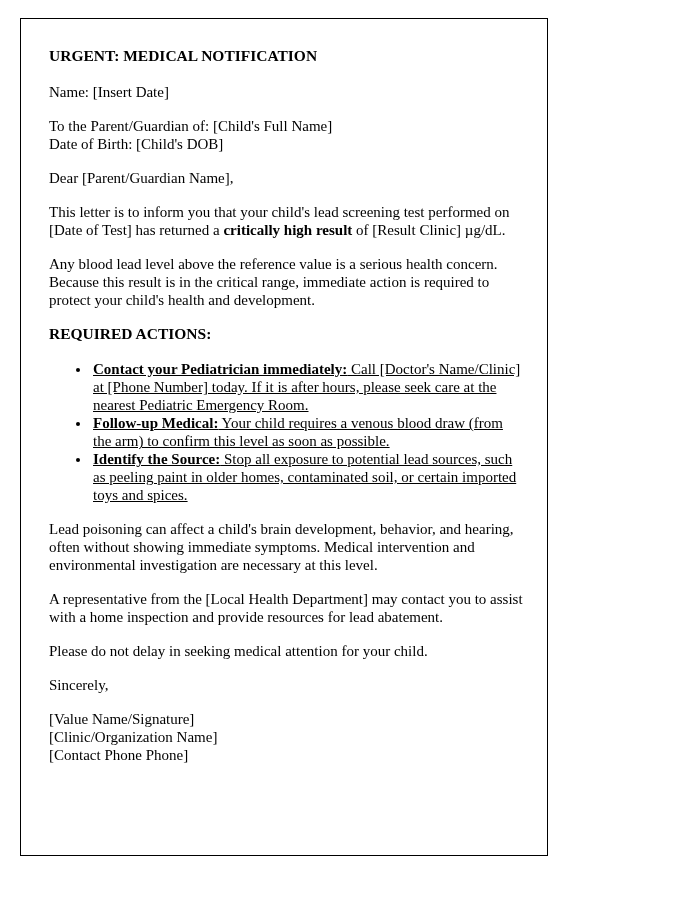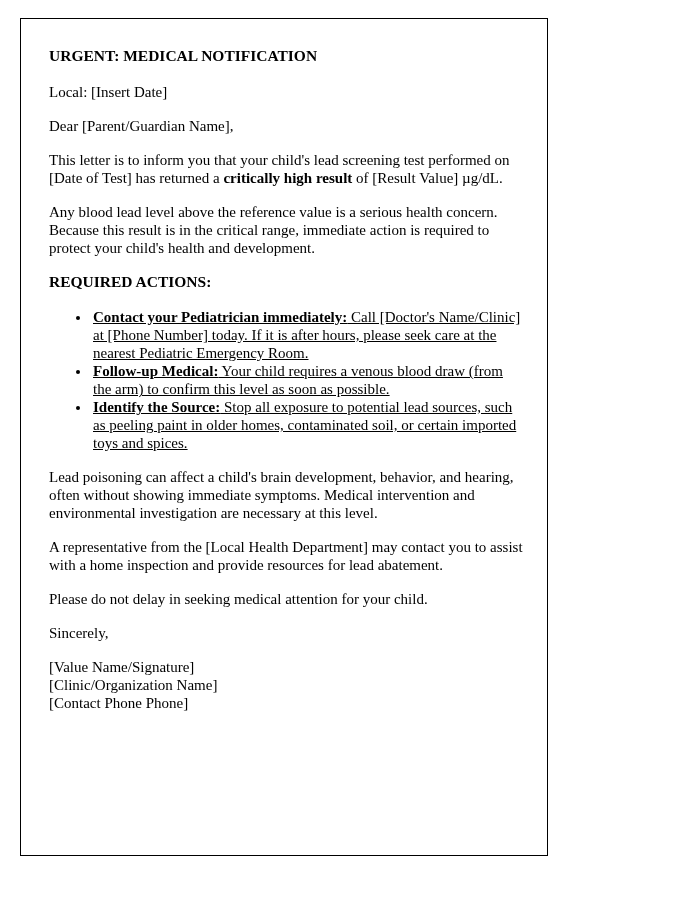--- a/index.html
+++ b/index.html
@@ -47,26 +47,30 @@
   }
 </style>
 </head>
 <body>
 
 <div class="letter-frame">
   <div class="letter">
 
     <p class="heading">URGENT: MEDICAL NOTIFICATION</p>
 
-    <p class="para">Local: [Insert Date]</p>
+    <p class="para">Name: [Insert Date]</p>
 
+    <p class="para">
+      <span>To the Parent/Guardian of: [Child's Full Name]</span><br>
+      <span>Date of Birth: [Child's DOB]</span>
+    </p>
 
     <p class="para">Dear [Parent/Guardian Name],</p>
 
-    <p class="para"><span>This letter is to inform you that your child's lead screening test performed on [Date of Test] has returned a </span><span class="bold">critically high result</span><span> of [Result Value] µg/dL.</span></p>
+    <p class="para"><span>This letter is to inform you that your child's lead screening test performed on [Date of Test] has returned a </span><span class="bold">critically high result</span><span> of [Result Clinic] µg/dL.</span></p>
 
     <p class="para">Any blood lead level above the reference value is a serious health concern. Because this result is in the critical range, immediate action is required to protect your child's health and development.</p>
 
     <p class="heading">REQUIRED ACTIONS:</p>
 
     <ul class="actions">
       <li><span class="bold">Contact your Pediatrician immediately:</span><span> Call [Doctor's Name/Clinic] at [Phone Number] today. If it is after hours, please seek care at the nearest Pediatric Emergency Room.</span></li>
       <li><span class="bold">Follow-up Medical:</span><span> Your child requires a venous blood draw (from the arm) to confirm this level as soon as possible.</span></li>
       <li><span class="bold">Identify the Source:</span><span> Stop all exposure to potential lead sources, such as peeling paint in older homes, contaminated soil, or certain imported toys and spices.</span></li>
     </ul>

